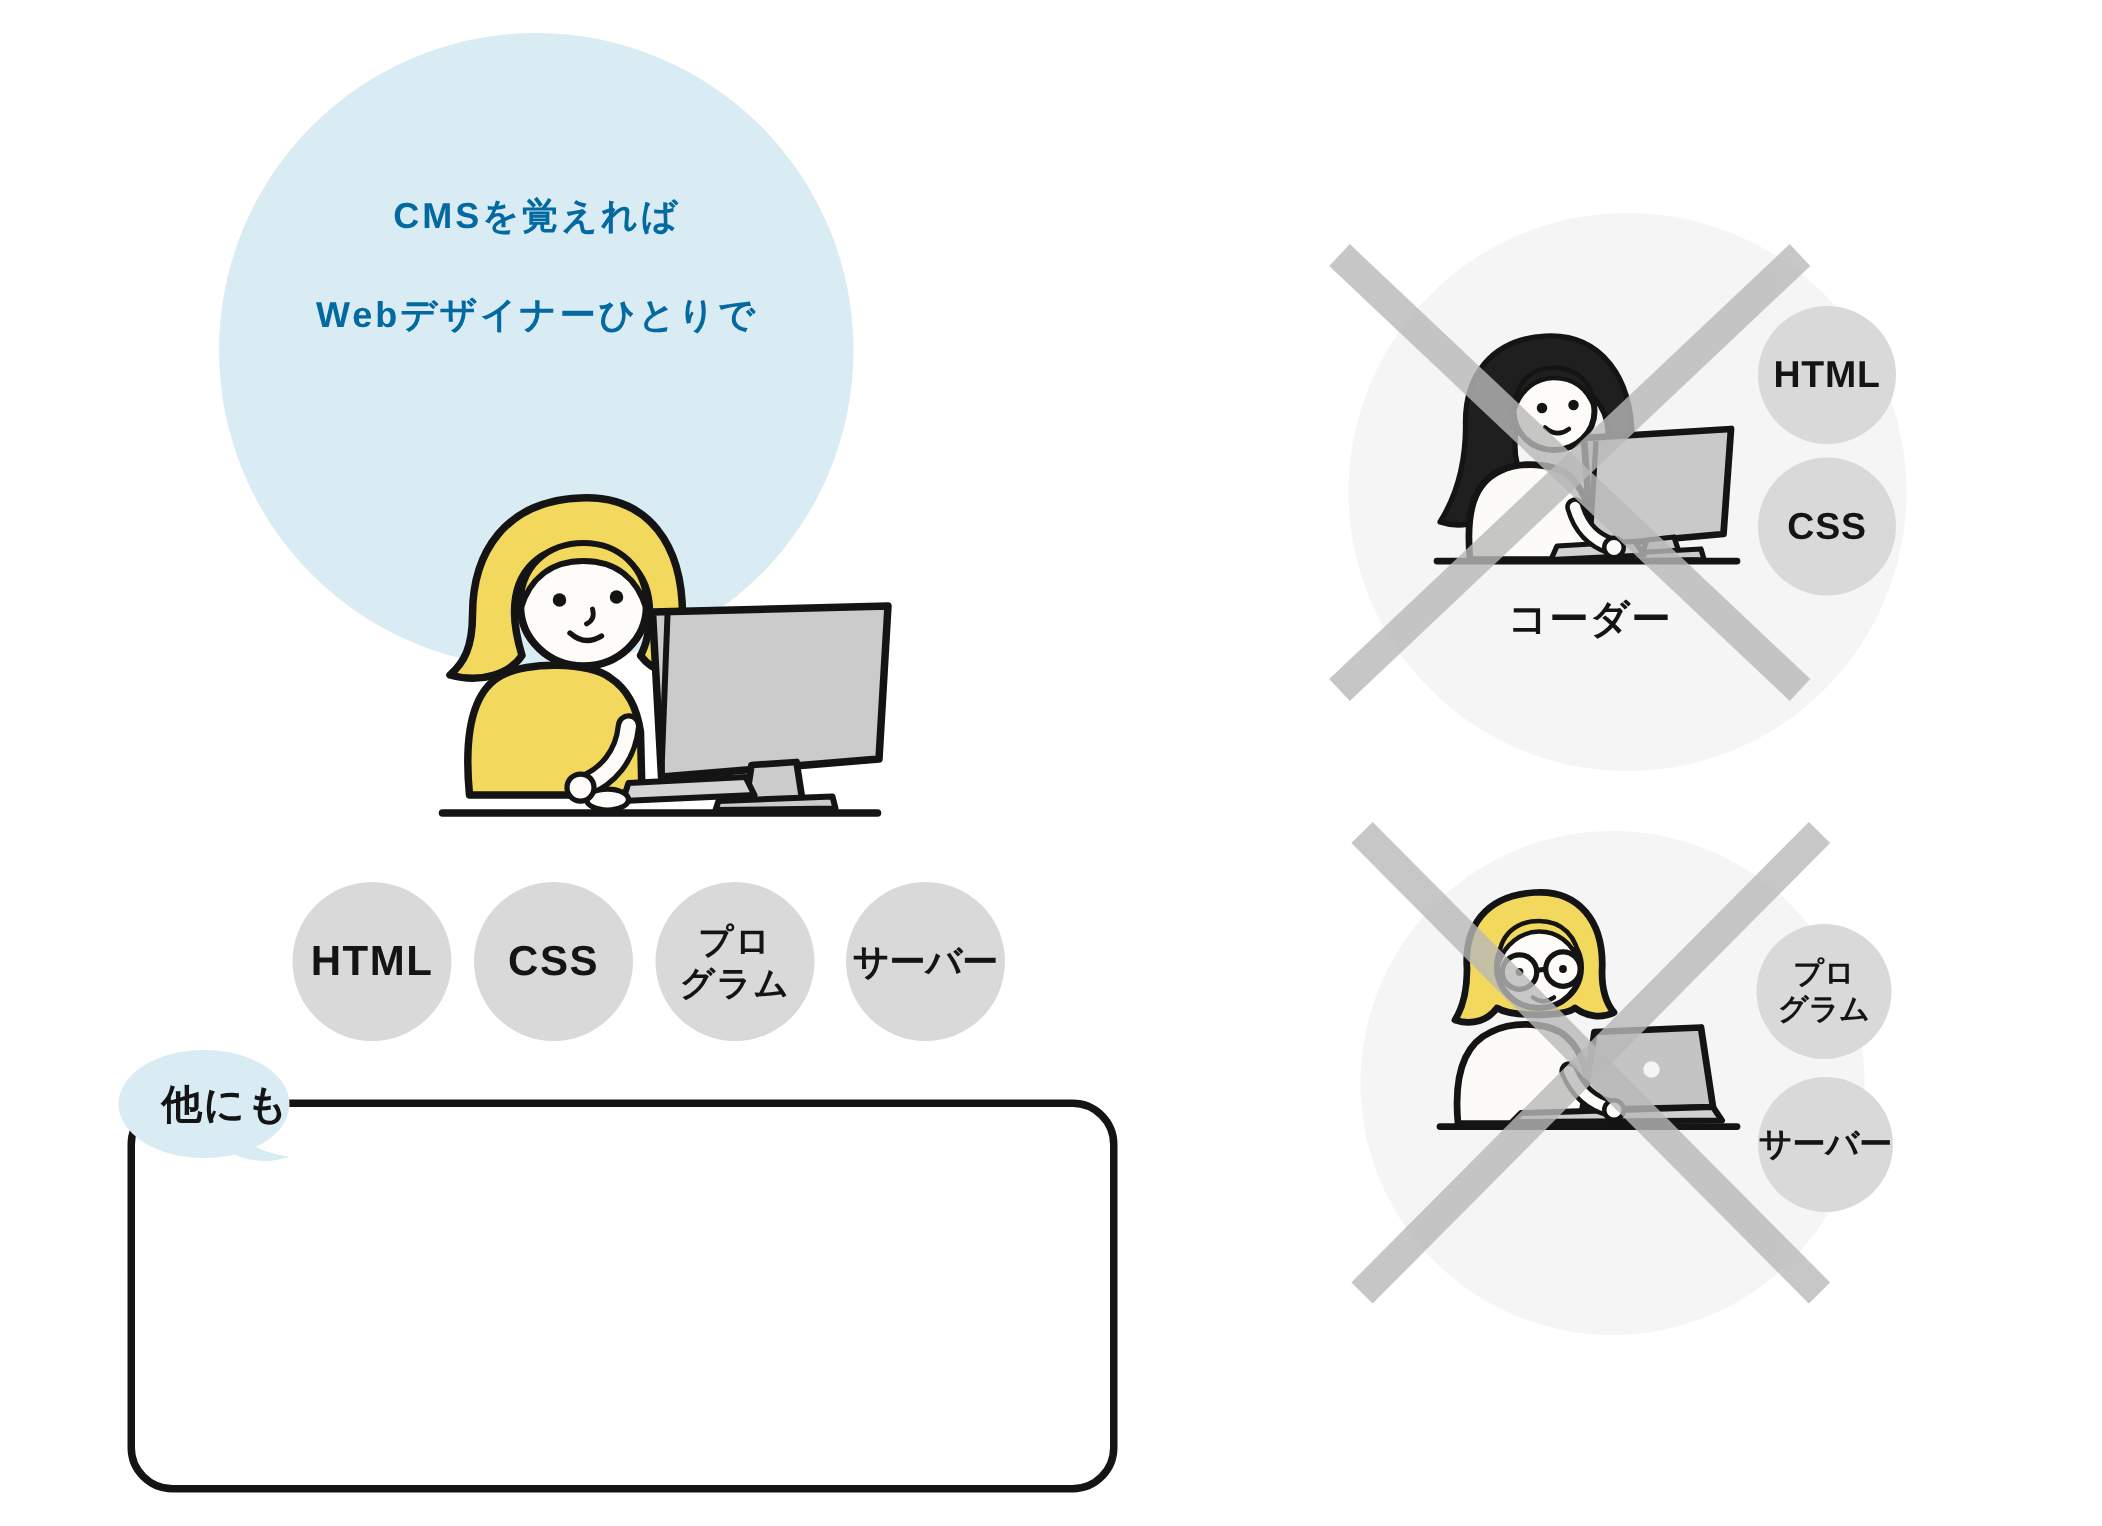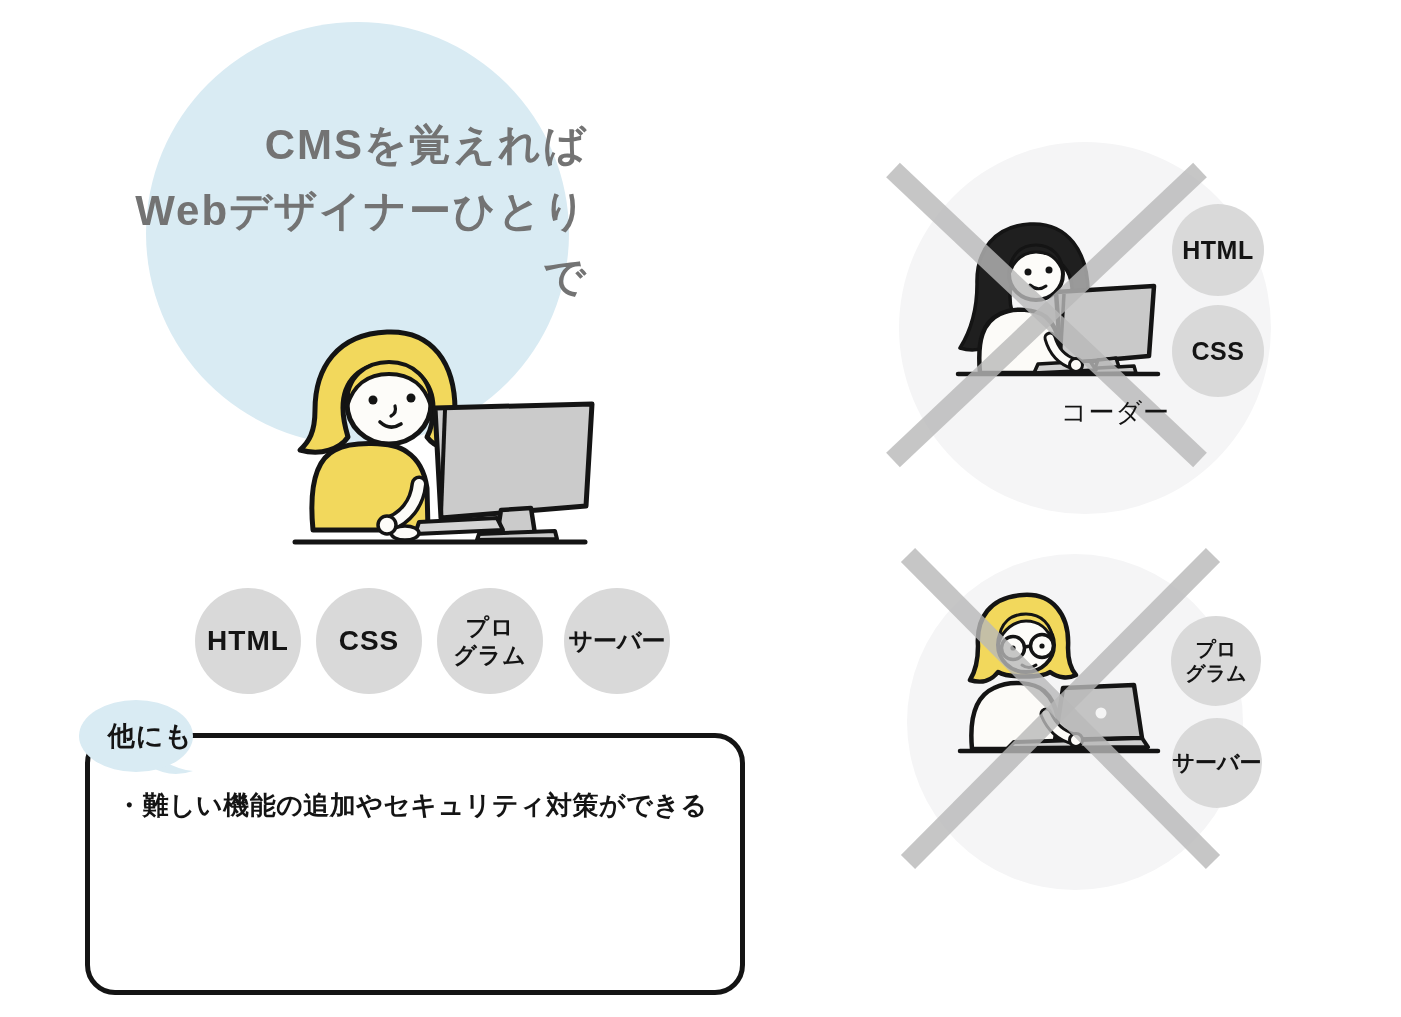--- a/index.html
+++ b/index.html
@@ -4,22 +4,22 @@
 <style>
   html,body{margin:0;padding:0;background:#fff;}
   .canvas{
     position:relative;width:1401px;height:1017px;background:#ffffff;overflow:hidden;
     font-family:"Liberation Sans","DejaVu Sans",sans-serif;color:#111;
   }
   .abs{position:absolute;}
 
   
   .claim-circle{left:146px;top:22px;width:423px;height:423px;border-radius:50%;background:#d9ebf3;}
-  .claim-text{left:128px;top:112px;width:460px;text-align:right;
-    font-size:42px;font-weight:700;line-height:66px;letter-spacing:2px;color:#737373;}
+  .claim-text{left:128px;top:112px;width:460px;text-align:center;
+    font-size:24px;font-weight:700;line-height:66px;letter-spacing:2px;color:#0369a1;}
 
   
   .skill-circle{width:106px;height:106px;border-radius:50%;background:#d9d9d9;
     display:flex;align-items:center;justify-content:center;text-align:center;
     font-weight:700;color:#141414;white-space:pre-line;}
   .fs28{font-size:28px;letter-spacing:1px;}
   .fs24{font-size:24px;letter-spacing:0;}
   .fs23{font-size:23px;line-height:28px;letter-spacing:1px;}
 
   
@@ -32,21 +32,21 @@
   
   .bubble{left:79px;top:700px;width:114px;height:72px;border-radius:50%;background:#d9ebf3;
     display:flex;align-items:center;justify-content:flex-end;
     font-size:27px;font-weight:700;letter-spacing:1px;color:#141414;}
   .bubble-tail{left:148px;top:753px;}
 
   
   .pale-circle{border-radius:50%;background:#f5f5f6;}
   .pale-top{left:899px;top:142px;width:372px;height:372px;}
   .pale-bottom{left:907px;top:554px;width:336px;height:336px;}
-  .role-label{width:220px;text-align:right;font-size:26px;font-weight:400;letter-spacing:1px;color:#141414;}
+  .role-label{width:220px;text-align:center;font-size:26px;font-weight:700;letter-spacing:1px;color:#141414;}
   .tag-circle{border-radius:50%;background:#d9d9d9;display:flex;align-items:center;justify-content:center;
     text-align:center;font-weight:700;color:#141414;white-space:pre-line;}
   .tag-92{width:92px;height:92px;}
   .tag-90{width:90px;height:90px;}
   .fs25{font-size:25px;letter-spacing:0.5px;}
   .fs22{font-size:22px;}
   .fs20{font-size:20px;line-height:24px;}
 
   .xmark line{stroke:#b9b9b9;stroke-width:20;stroke-linecap:butt;opacity:0.8;}
 </style>
@@ -105,21 +105,20 @@
   </div>
   <div class="abs skill-circle fs23" style="left:437px;top:588px;">
     <span>プロ
 グラム</span>
   </div>
   <div class="abs skill-circle fs24" style="left:564px;top:588px;">
     <span>サーバー</span>
   </div>
 
   <div class="abs benefits-box">
-    <div class="benefit-line">・難しい機能の追加やセキュリティ対策ができる</div>
   </div>
 
   <svg class="abs bubble-tail" width="50" height="28" viewBox="0 0 50 28">
     <path d="M4,0 Q24,16 45,18 Q22,26 2,13 Z" fill="#d9ebf3"></path>
   </svg>
   <div class="abs bubble">
     <span>他にも</span>
   </div>
 
   <div class="abs pale-circle pale-top"></div>

